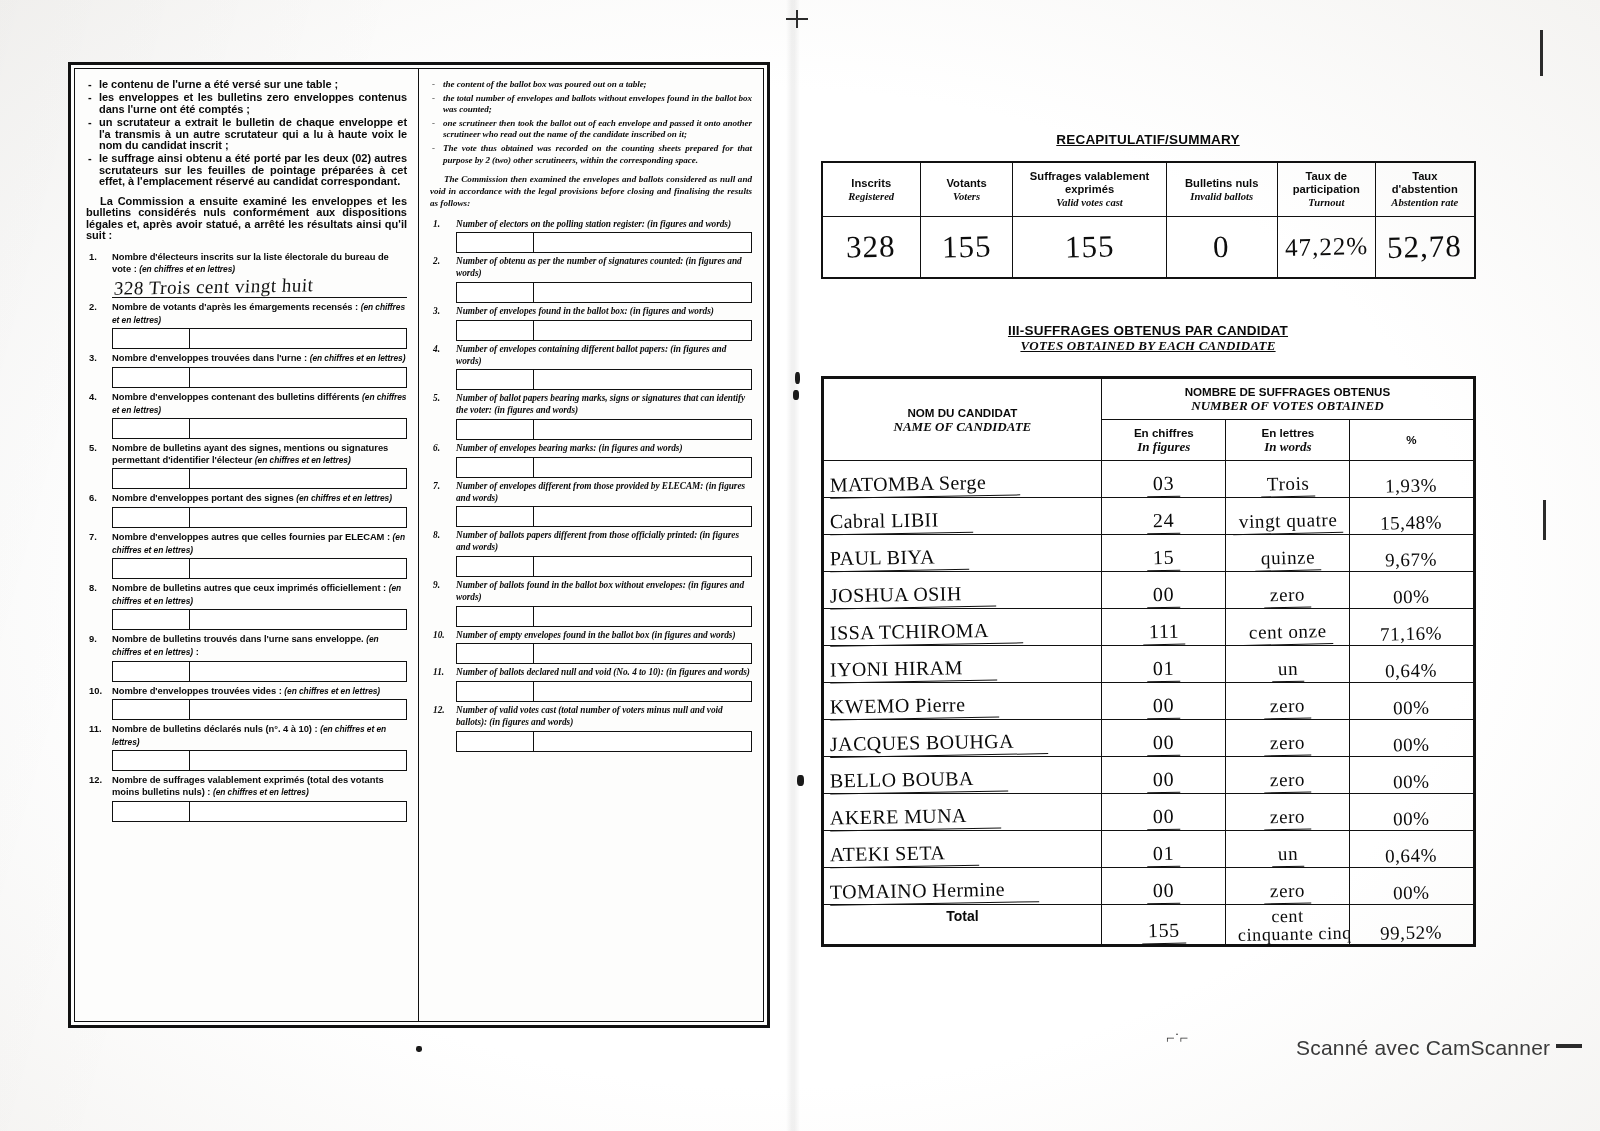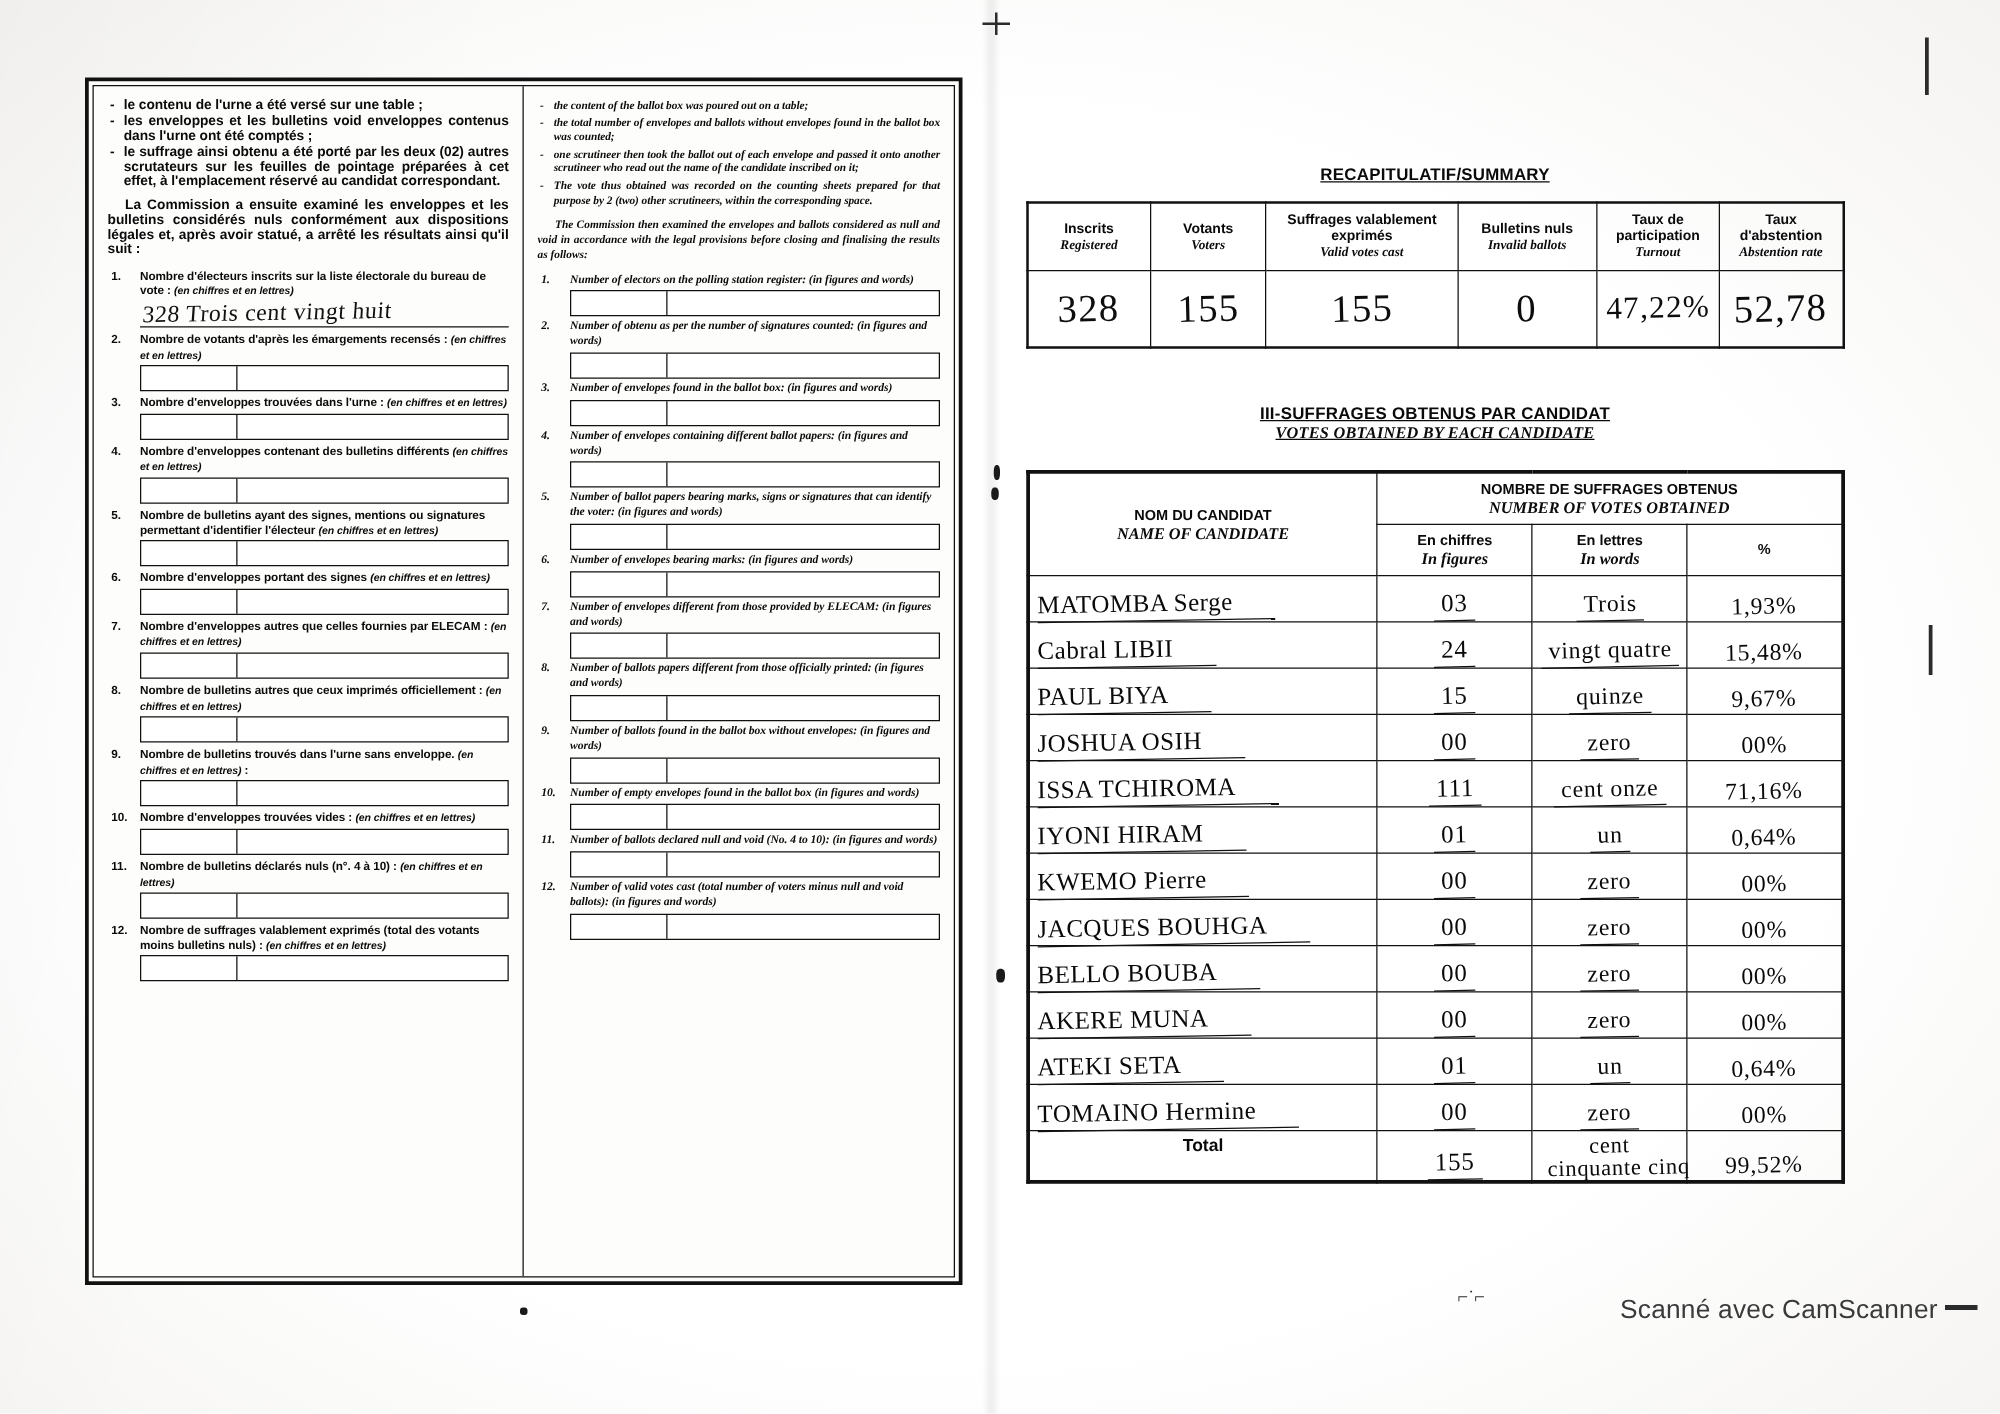--- a/index.html
+++ b/index.html
@@ -180,21 +180,22 @@
 <div class="corner-mark" style="left:1556px;top:1044px;width:26px;height:4px;"></div>
 <div class="smudge" style="left:1166px;top:1030px;font-size:15px;">⌐˙⌐</div>
 <div class="speck" style="left:416px;top:1046px;width:6px;height:6px;"></div>
 
 <div id="left-page">
   <div id="left-inner">
 
     <div class="col fr">
       <ul class="bullets">
         <li>le contenu de l'urne a été versé sur une table ;</li>
-        <li>les enveloppes et les bulletins void enveloppes contenus dans l'urne ont été comptés ;</li>
+        <li>les enveloppes et les bulletins zero enveloppes contenus dans l'urne ont été comptés ;</li>
+        <li>un scrutateur a extrait le bulletin de chaque enveloppe et l'a transmis à un autre scrutateur qui a lu à haute voix le nom du candidat inscrit ;</li>
         <li>le suffrage ainsi obtenu a été porté par les deux (02) autres scrutateurs sur les feuilles de pointage préparées à cet effet, à l'emplacement réservé au candidat correspondant.</li>
       </ul>
       <div class="para">La Commission a ensuite examiné les enveloppes et les bulletins considérés nuls conformément aux dispositions légales et, après avoir statué, a arrêté les résultats ainsi qu'il suit :</div>
 
       <ol class="items">
         <li>
           <span class="num">1.</span>
           <span class="qtext"><span>Nombre d'électeurs inscrits sur la liste électorale du bureau de vote : </span><span class="ital">(en chiffres et en lettres)</span></span>
           <div class="hand-row">
             <span class="hand-inline">328 Trois cent vingt huit</span>

